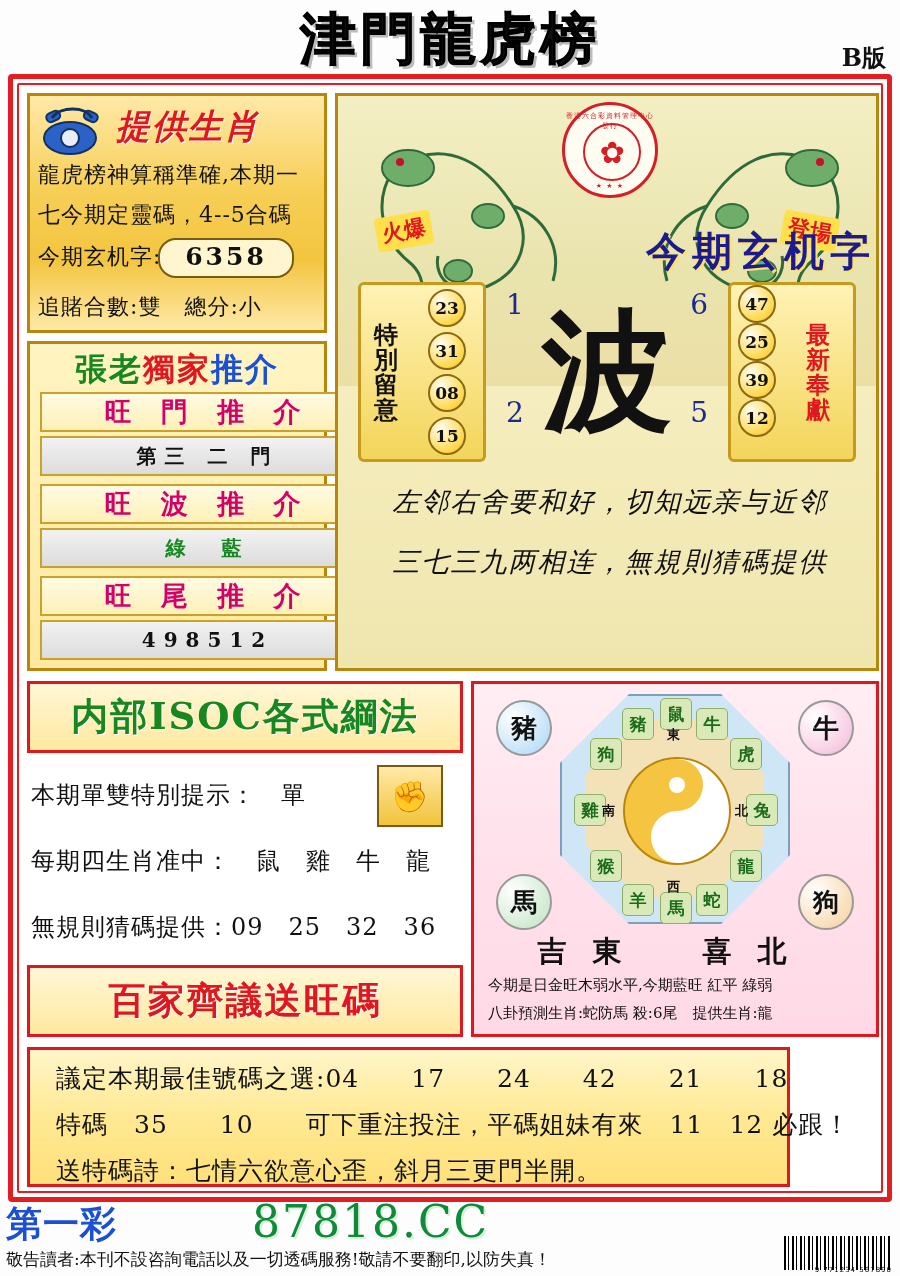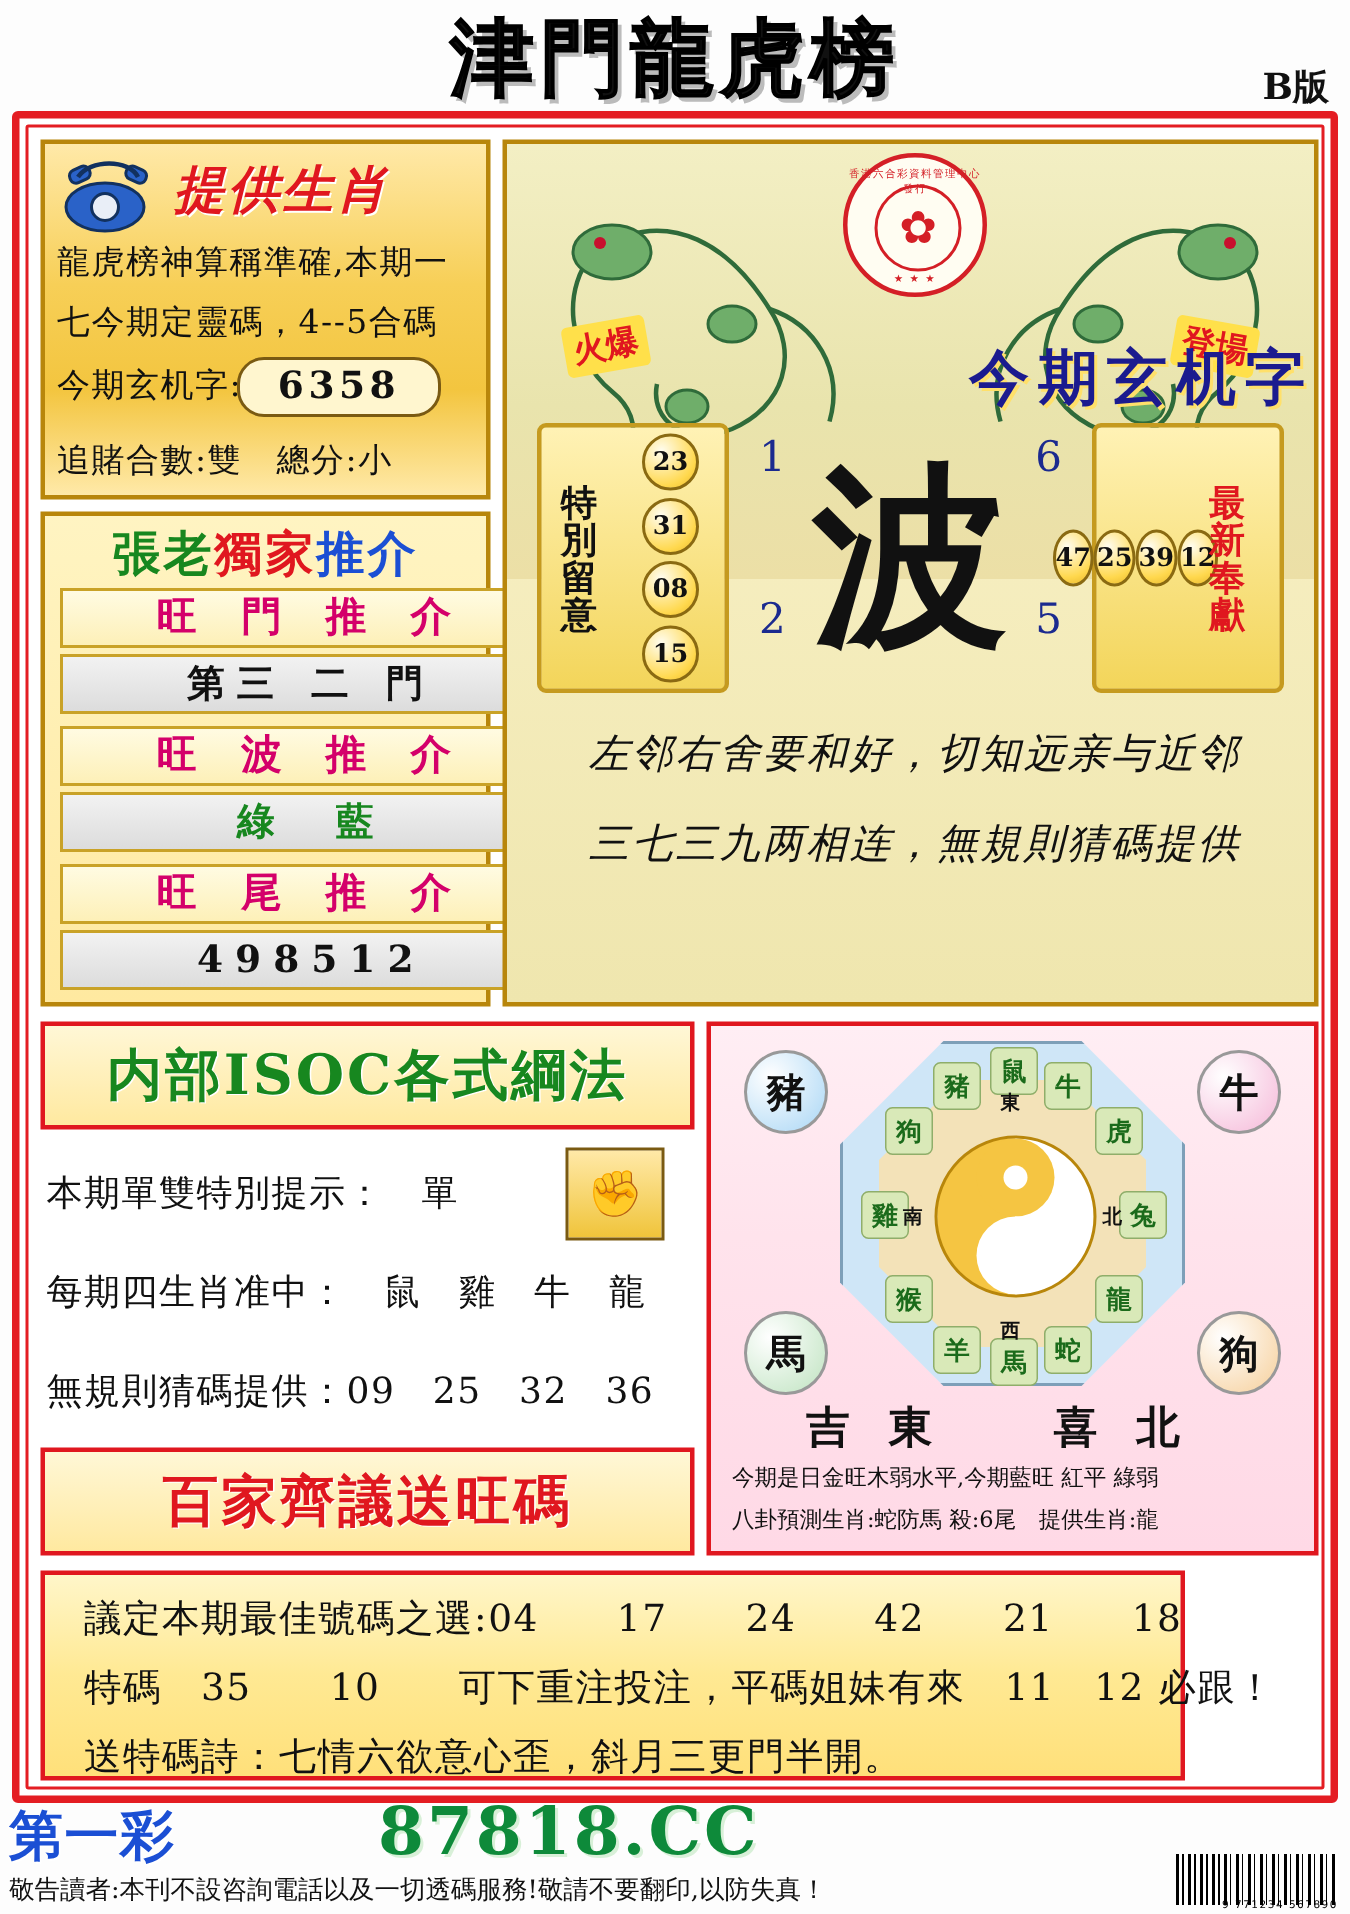--- a/index.html
+++ b/index.html
@@ -95,21 +95,21 @@
     text-align:center;
     font-family:"DejaVu Serif","Liberation Serif",serif;
   }
   .rec-row.head{
     background:linear-gradient(180deg,#fffbe2,#fdf0b8);
     font-size:27px;font-weight:bold;color:#d4006a;letter-spacing:10px;
     line-height:36px;
   }
   .rec-row.val{
     background:linear-gradient(180deg,#f2f2f2,#dcdcdc);
-    font-size:25px;font-weight:bold;color:#111;letter-spacing:8px;
+    font-size:20px;font-weight:bold;color:#111;letter-spacing:8px;
     line-height:36px;
   }
   .rec-row.val.green{color:#17871f;}
   .r1{top:48px;} .r2{top:92px;} .r3{top:140px;} .r4{top:184px;}
   .r5{top:232px;} .r6{top:276px;}
   
   .dragonpanel{
     position:absolute;left:322px;top:14px;width:544px;height:578px;
     border:3px solid #b8860b;box-sizing:border-box;
     background:linear-gradient(180deg,#fdf7d9 0%,#f6eec0 45%,#efe6ae 100%);
@@ -172,21 +172,21 @@
     border:2px solid #8a6a12;
     background:radial-gradient(circle at 32% 28%,#fffdf0,#ffd84d 70%,#e8b72c);
   }
   .zuixin{
     position:absolute;right:20px;top:186px;width:128px;height:180px;
     border:3px solid #c59a1f;box-sizing:border-box;border-radius:6px;
     background:linear-gradient(180deg,#fff2b5,#f3d55a);
     display:flex;
   }
   .zuixin .nums{
-    width:52px;display:flex;align-items:center;justify-content:center;
+    width:52px;display:flex;flex-direction:column;align-items:center;justify-content:flex-start;
   }
   .zuixin .label{
     flex:1;display:flex;flex-direction:column;align-items:center;justify-content:center;
     font-family:"DejaVu Serif","Liberation Serif",serif;
     font-size:24px;font-weight:bold;color:#e0171f;line-height:1.05;
   }
   .bigchar{
     position:absolute;left:50%;margin-left:-90px;top:190px;width:180px;height:170px;
     text-align:center;line-height:170px;
     font-family:"DejaVu Serif","Liberation Serif",serif;
@@ -334,21 +334,21 @@
   }
   .fu-left{
     position:absolute;left:6px;top:2px;
     font-family:"DejaVu Serif","Liberation Serif",serif;
     font-size:36px;font-weight:bold;color:#1b4fd4;letter-spacing:1px;
     text-shadow:1px 1px 0 #fff;
   }
   .fu-right{
     position:absolute;left:252px;top:-2px;
     font-family:"DejaVu Serif","Liberation Serif",serif;
-    font-size:44px;font-weight:bold;color:#0e8a3a;letter-spacing:2px;
+    font-size:44px;font-weight:normal;color:#0e8a3a;letter-spacing:2px;
     text-shadow:2px 2px 0 #d8f0d8;
   }
   .disclaimer{
     position:absolute;left:6px;top:1248px;
     font-family:"DejaVu Serif","Liberation Serif",serif;
     font-size:17px;color:#111;white-space:nowrap;
   }
   .barcode{
     position:absolute;right:8px;top:1236px;width:108px;height:34px;
     background:repeating-linear-gradient(90deg,#000 0 2px,#fff 2px 4px,#000 4px 5px,#fff 5px 8px);

